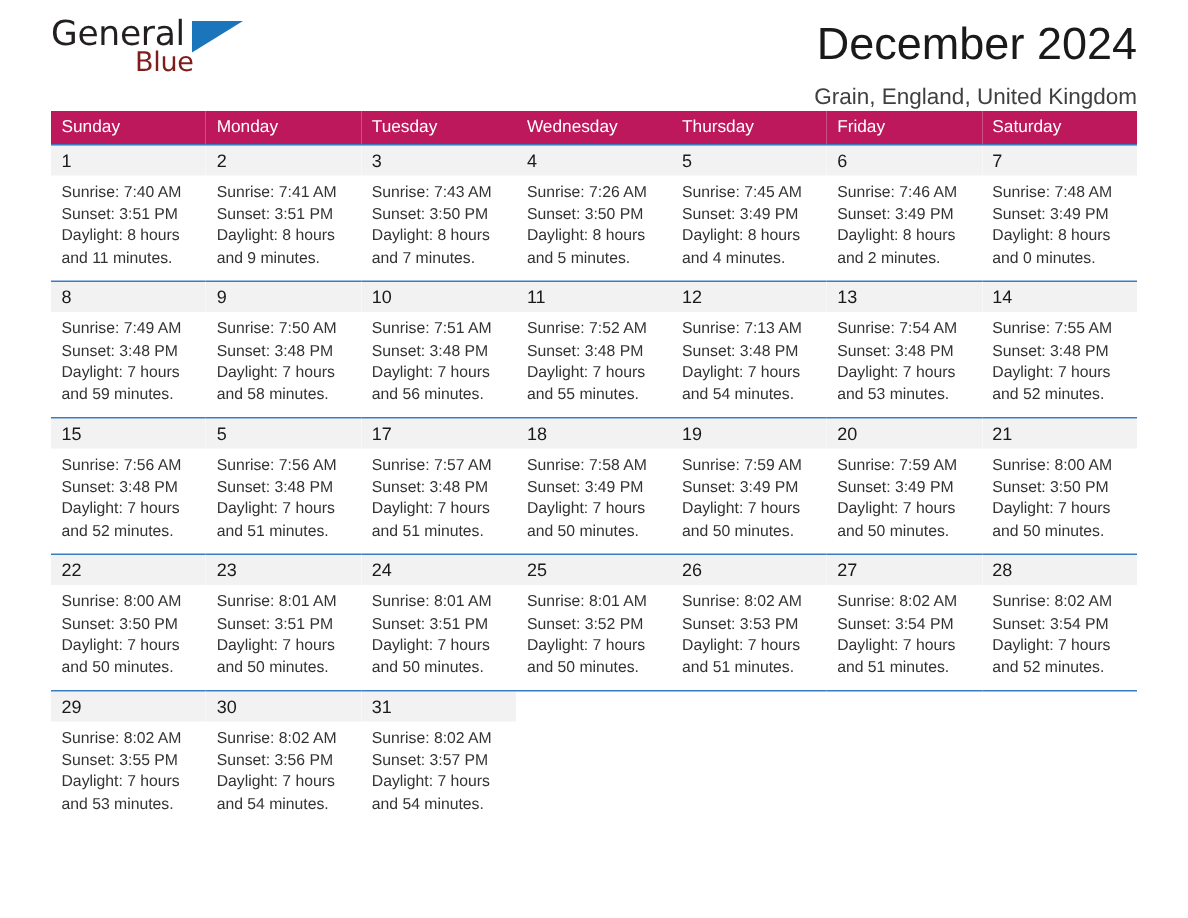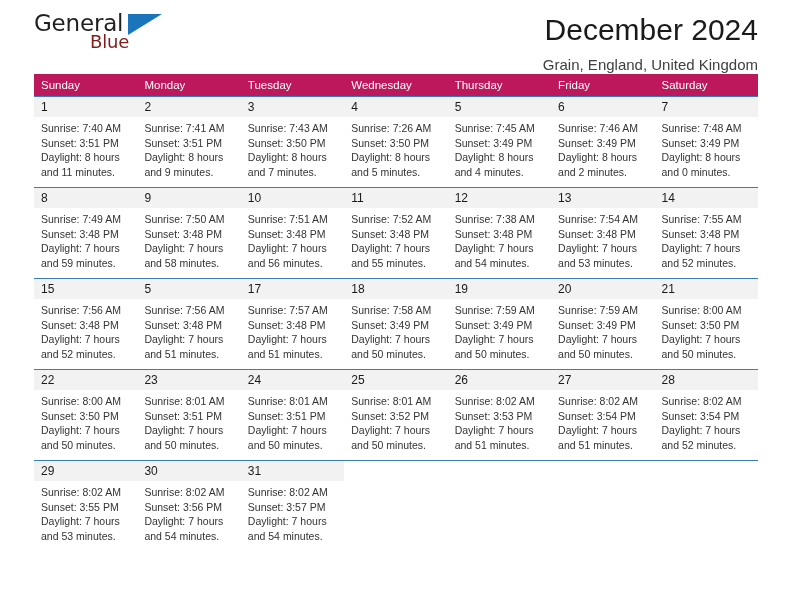--- a/index.html
+++ b/index.html
@@ -258,21 +258,21 @@
             <div class="cell-body">
               <div>Sunrise: 7:52 AM</div>
               <div>Sunset: 3:48 PM</div>
               <div>Daylight: 7 hours</div>
               <div>and 55 minutes.</div>
             </div>
           </td>
           <td>
             <div class="daynum-band">12</div>
             <div class="cell-body">
-              <div>Sunrise: 7:38 AM</div>
+              <div>Sunrise: 7:13 AM</div>
               <div>Sunset: 3:48 PM</div>
               <div>Daylight: 7 hours</div>
               <div>and 54 minutes.</div>
             </div>
           </td>
           <td>
             <div class="daynum-band">13</div>
             <div class="cell-body">
               <div>Sunrise: 7:54 AM</div>
               <div>Sunset: 3:48 PM</div>

